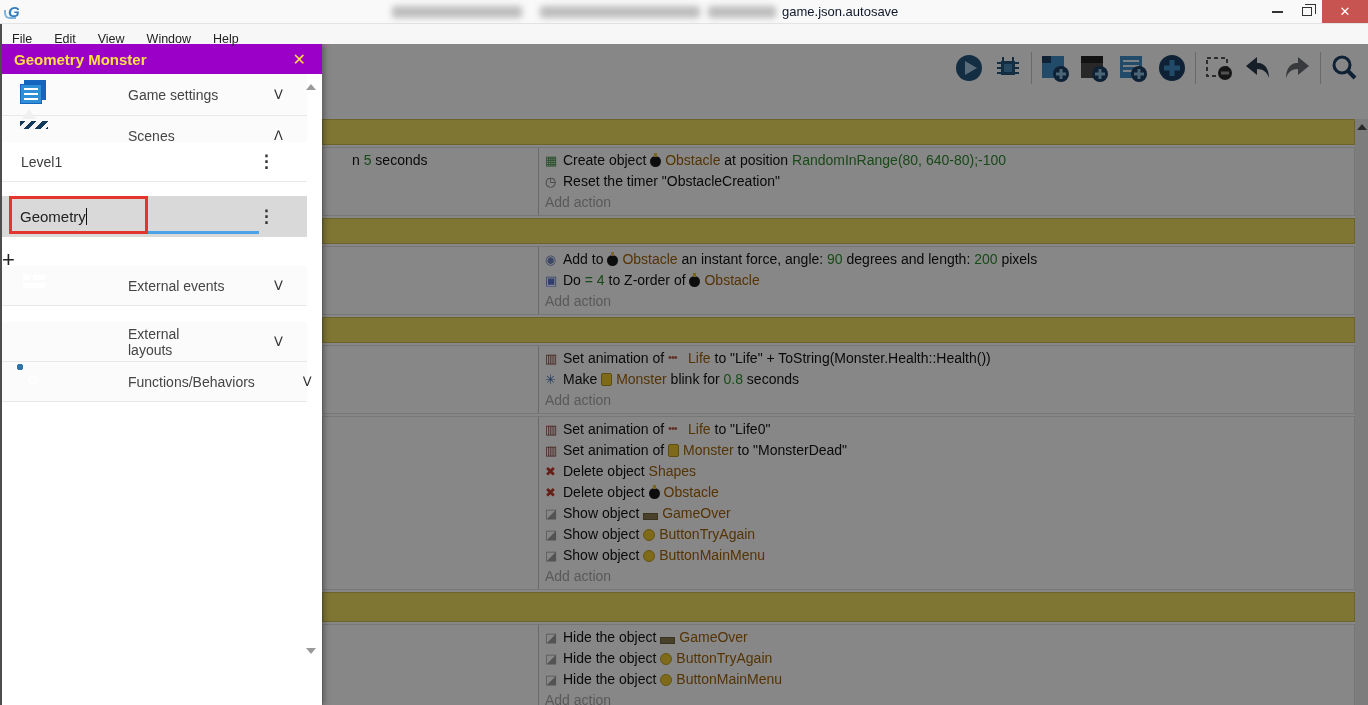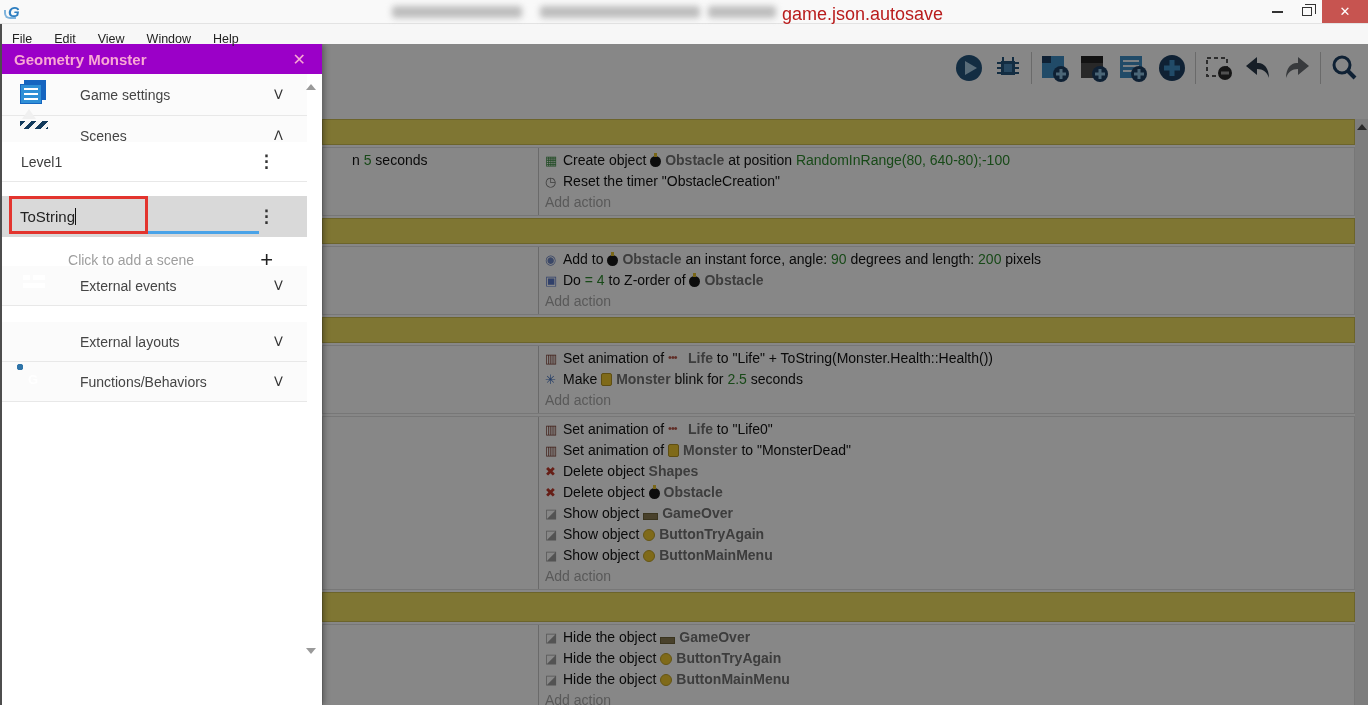--- a/index.html
+++ b/index.html
@@ -10,21 +10,21 @@
   
   .titlebar { position:absolute; left:0; top:0; width:1368px; height:24px;
     background:#f9f9f9; border-bottom:1px solid #e3e3e3; z-index:30; }
   .app-logo { position:absolute; left:8px; top:3px; font-size:15px; font-weight:bold;
     color:#2f7fc1; font-style:italic; letter-spacing:-1px; }
   .app-logo::before { content:""; position:absolute; left:-4px; top:7px; width:10px;
     height:7px; border-left:2px solid #7fb3dc; border-bottom:2px solid #7fb3dc;
     border-radius:0 0 0 6px; }
   .title-blur { position:absolute; top:6px; height:12px; background:#bdbdbd;
     border-radius:3px; filter:blur(3px); }
-  .title-text { position:absolute; left:782px; top:4px; font-size:18px; color:#b91c1c; }
+  .title-text { position:absolute; left:782px; top:4px; font-size:13px; color:#0f172a; }
   .win-btn { position:absolute; top:0; height:23px; display:flex; align-items:center;
     justify-content:center; cursor:pointer; }
   .win-min { left:1262px; width:30px; }
   .win-min .bar { width:11px; height:2px; background:#333; }
   .win-restore { left:1292px; width:30px; }
   .win-restore .sq { position:relative; width:10px; height:9px; border:1.5px solid #333; background:#f9f9f9; }
   .win-restore .sq::before { content:""; position:absolute; left:2px; top:-4px; width:10px;
     height:9px; border:1.5px solid #333; border-bottom:none; border-left:none; }
   .win-close { left:1322px; width:46px; background:#c75450; color:#fff; font-size:13px; }
 
@@ -47,21 +47,21 @@
   
   .events-list { position:absolute; left:322px; right:13px; top:75px; bottom:0;
     overflow:hidden; z-index:1; }
   .blk-comment { height:26px; margin-bottom:2px; background:#f0df60; border:1px solid rgba(0,0,0,0.15); cursor:pointer; }
   .blk-comment.tall { height:30px; }
   .blk-event { display:flex; margin-bottom:2px; background:#fff; border:1px solid rgba(0,0,0,0.12);padding-left:27px; }
   .cond-cell { width:189px; flex:none; border-right:1px solid #c8c8c8; padding:2px 0 2px 2px; }
   .act-cell { flex:1; padding:2px 0 2px 6px; }
   .ev-line { line-height:21px; font-size:14px; color:#111; white-space:nowrap; cursor:pointer; }
   .ev-line .seg-num { color:#2e8b2e; }
-  .ev-line .seg-obj { color:#737373; font-weight:bold; }
+  .ev-line .seg-obj { color:#a16207; font-weight:normal; }
   .add-action { line-height:21px; font-size:14px; color:#a9a9a9; cursor:pointer; }
   .li { display:inline-block; width:18px; font-size:13px; text-align:left; }
   .li.create-icon::before { content:"▦"; color:#3f8f46; }
   .li.timer-icon::before { content:"◷"; color:#777; }
   .li.force-icon::before { content:"◉"; color:#6f86c2; }
   .li.zorder-icon::before { content:"▣"; color:#5b79c9; }
   .li.anim-icon::before { content:"▥"; color:#7a3b2e; }
   .li.blink-icon::before { content:"✳"; color:#3f6fbf; }
   .li.delete-icon::before { content:"✖"; color:#c0392b; }
   .li.visibility-icon::before { content:"◪"; color:#9e9e9e; }
@@ -75,26 +75,26 @@
   .oi.button-icon { width:12px; height:12px; background:#f0c930; border:1px solid #bfa126; border-radius:50%; }
 
   
   .ev-scroll { position:absolute; top:75px; right:0; width:13px; bottom:0; background:#ededed; z-index:1; }
   .ev-scroll .up { position:absolute; top:5px; left:2px; width:0; height:0;
     border-left:5px solid transparent; border-right:5px solid transparent; border-bottom:6px solid #505050; }
 
   
   .panel { position:absolute; left:0; top:44px; width:322px; height:661px; background:#fff;
     z-index:10; box-shadow:2px 0 6px rgba(0,0,0,0.35); border-left:2px solid #4d4d4d; }
-  .panel-header { height:30px; background:#9b00c8; color:#f9a8d4; display:flex; align-items:center;
+  .panel-header { height:30px; background:#9b00c8; color:#fde047; display:flex; align-items:center;
     padding:0 12px; }
   .panel-title { font-size:15px; font-weight:bold; flex:1; }
   .panel-close { font-size:16px; cursor:pointer; padding:0 4px; }
   .prow { position:absolute; left:0; width:305px; display:flex; align-items:center;
-    border-bottom:1px solid #e8e8e8; background:#fbfbfb; cursor:pointer; }
+    border-bottom:1px solid #e8e8e8; background:#fbfbfb; cursor:pointer;gap:48px; }
   .prow .picon { width:30px; height:30px; margin-left:18px; flex:none; }
   .prow .plabel { font-size:14px; color:#454545; margin-left:30px; flex:1; }
   .chev { font-size:13px; color:#333; margin-right:24px; cursor:pointer; }
   .kebab { font-size:17px; color:#333; font-weight:bold; margin-right:32px; letter-spacing:0; cursor:pointer; line-height:10px; }
   .scene-label { font-size:14px; color:#3d3d3d; margin-left:19px; flex:1; }
   .row-gamesettings { top:30px; height:42px; }
   .row-scenes { top:72px; height:40px; }
   .row-level1 { top:98px; height:40px; background:#fff; }
   .row-mainmenu { top:152px; height:41px; background:#d9d9d9; border-bottom:none; }
   .row-addscene { top:195px; height:43px; background:#fff; }
@@ -276,21 +276,21 @@
             <div class="ev-line"><span class="li force-icon"></span><span>Add to </span><span class="oi bomb-icon"></span><span class="seg-obj">Obstacle</span><span> an instant force, angle: </span><span class="seg-num">90</span><span> degrees and length: </span><span class="seg-num">200</span><span> pixels</span></div>
             <div class="ev-line"><span class="li zorder-icon"></span><span>Do </span><span class="seg-num">= 4</span><span> to Z-order of </span><span class="oi bomb-icon"></span><span class="seg-obj">Obstacle</span></div>
             <div class="add-action">Add action</div>
           </div>
         </div>
         <div class="blk-comment"></div>
         <div class="blk-event">
           <div class="cond-cell"></div>
           <div class="act-cell">
             <div class="ev-line"><span class="li anim-icon"></span><span>Set animation of </span><span class="oi life-icon"></span><span class="seg-obj">Life</span><span> to "Life" + ToString(Monster.Health::Health())</span></div>
-            <div class="ev-line"><span class="li blink-icon"></span><span>Make </span><span class="oi monster-icon"></span><span class="seg-obj">Monster</span><span> blink for </span><span class="seg-num">2.5</span><span> seconds</span></div>
+            <div class="ev-line"><span class="li blink-icon"></span><span>Make </span><span class="oi monster-icon"></span><span class="seg-obj">Monster</span><span> blink for </span><span class="seg-num">0.8</span><span> seconds</span></div>
             <div class="add-action">Add action</div>
           </div>
         </div>
         <div class="blk-event">
           <div class="cond-cell"></div>
           <div class="act-cell">
             <div class="ev-line"><span class="li anim-icon"></span><span>Set animation of </span><span class="oi life-icon"></span><span class="seg-obj">Life</span><span> to "Life0"</span></div>
             <div class="ev-line"><span class="li anim-icon"></span><span>Set animation of </span><span class="oi monster-icon"></span><span class="seg-obj">Monster</span><span> to "MonsterDead"</span></div>
             <div class="ev-line"><span class="li delete-icon"></span><span>Delete object </span><span class="seg-obj">Shapes</span></div>
             <div class="ev-line"><span class="li delete-icon"></span><span>Delete object </span><span class="oi bomb-icon"></span><span class="seg-obj">Obstacle</span></div>
@@ -345,28 +345,27 @@
       <span class="chev">ᐱ</span>
     </div>
 
     <div class="prow row-level1">
       <span class="scene-label">Level1</span>
       <span class="kebab">⋮</span>
     </div>
 
     <div class="prow row-mainmenu">
       <span class="rename-wrap">
-        <span class="rename-text">ToString</span><span class="caret"></span>
+        <span class="rename-text">Geometry</span><span class="caret"></span>
         <span class="rename-underline"></span>
       </span>
       <span class="kebab">⋮</span>
     </div>
 
     <div class="prow row-addscene">
-      <span class="add-hint">Click to add a scene</span>
       <span class="plus">+</span>
     </div>
 
     <div class="prow row-extevents">
       <span class="picon">
         <span class="ic-grid"><i style="left:3px;top:4px;width:7px;height:5px;"></i><i style="left:13px;top:4px;width:12px;height:5px;"></i><i style="left:3px;top:12px;width:22px;height:5px;"></i></span>
       </span>
       <span class="plabel">External events</span>
       <span class="chev">ᐯ</span>
     </div>

